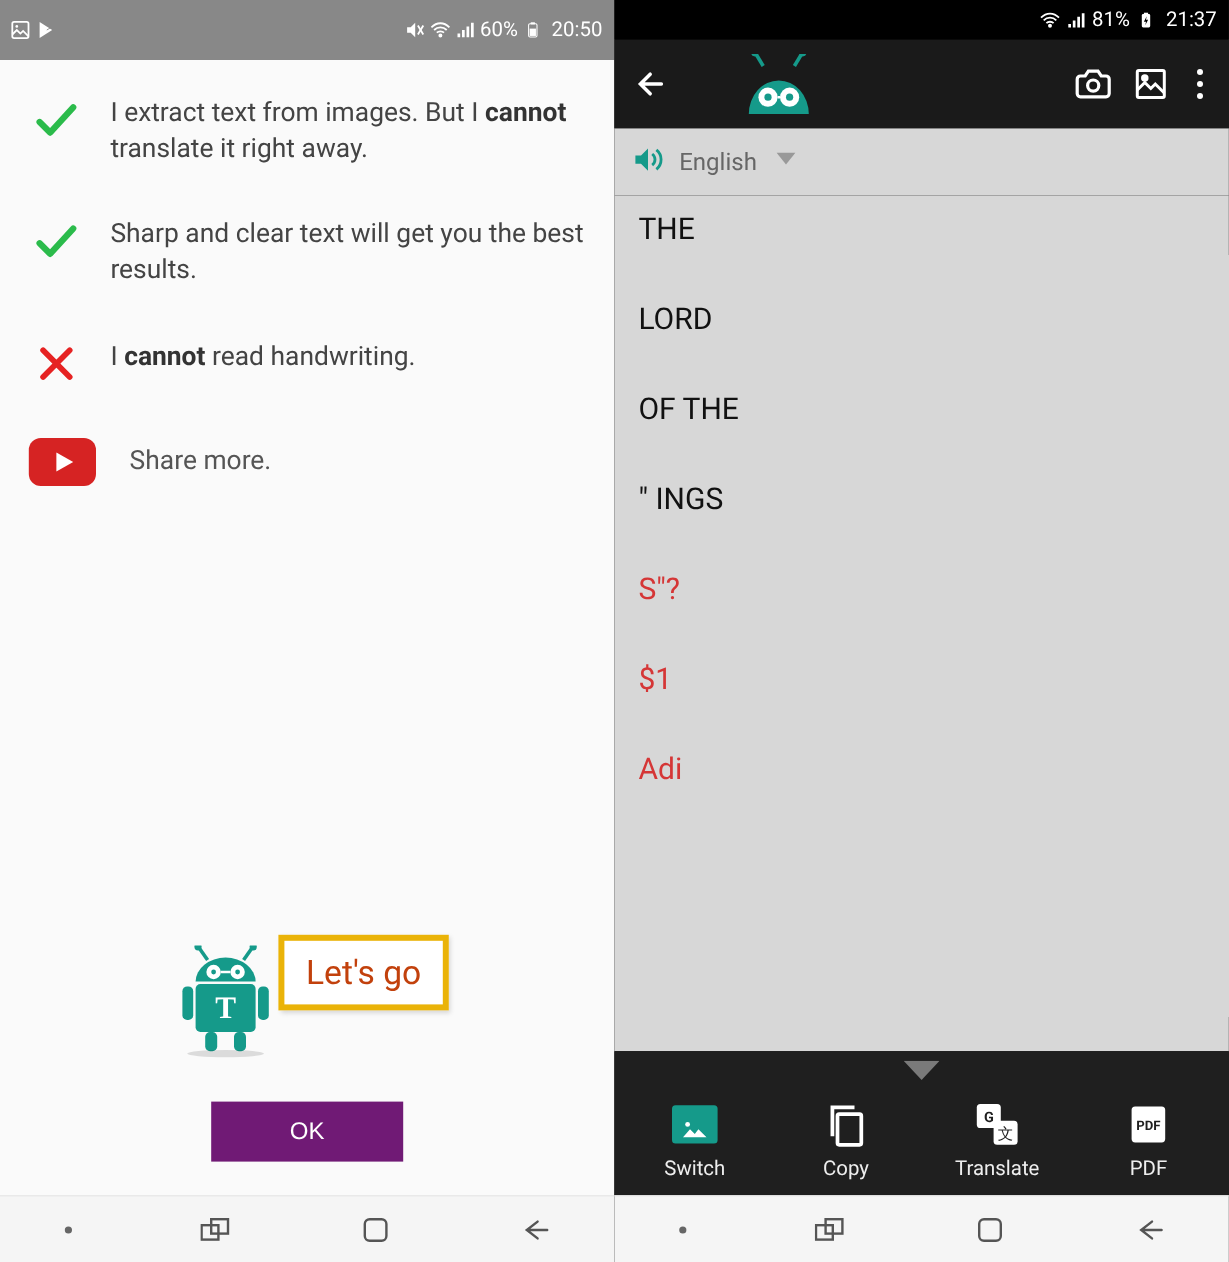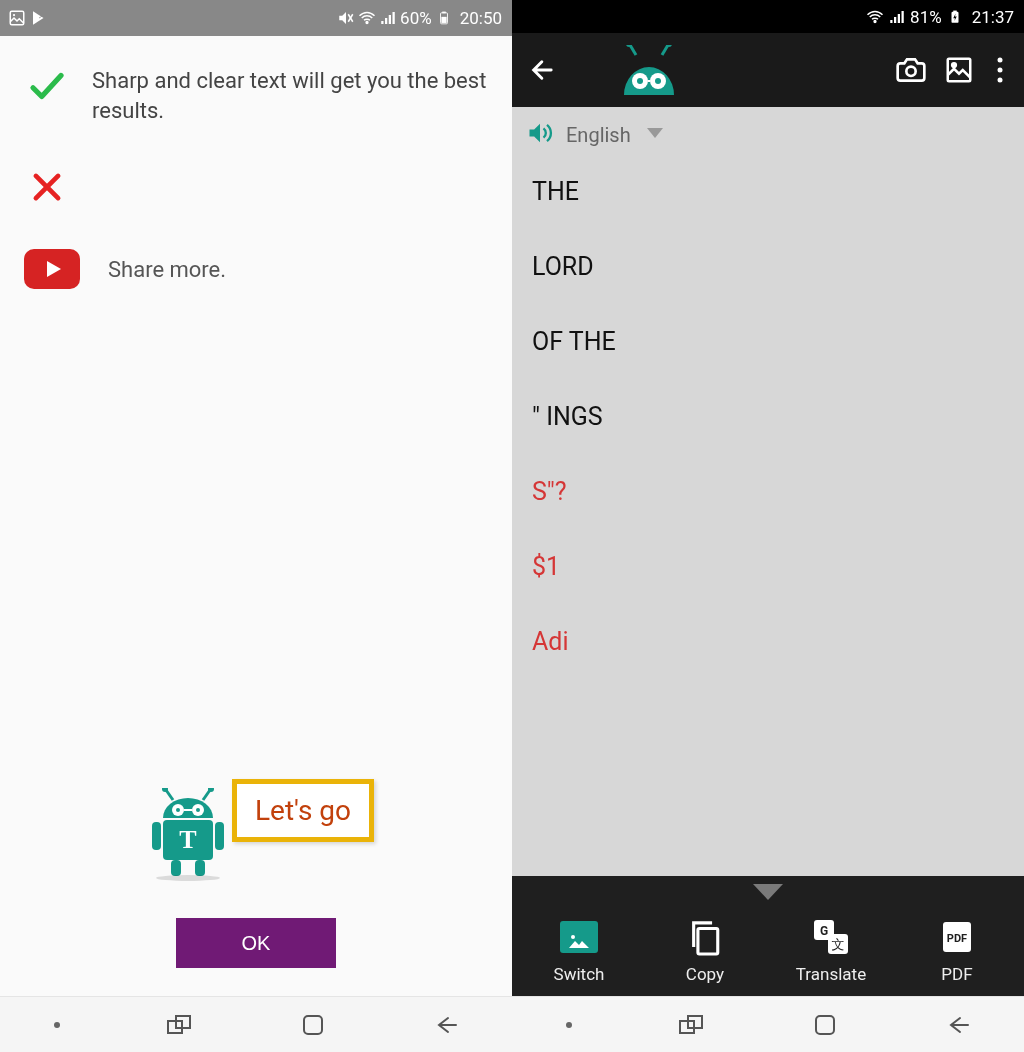--- a/index.html
+++ b/index.html
@@ -7,21 +7,21 @@
     font-family: -apple-system, Roboto, "Segoe UI", Arial, sans-serif;
     display: flex;
     width: 1024px;
     height: 1052px;
     background: #fff;
   }
   .screen { width: 512px; height: 1052px; display: flex; flex-direction: column; position: relative; }
   
   .left { background: #fafafa; }
   .statusbar-left {
-    height: 36px; background: #888; color: #fff;
+    height: 50px; background: #888; color: #fff;
     display: flex; align-items: center; padding: 0 10px 0 8px;
     font-size: 17px;
   }
   .statusbar-left .sb-left-icons { display:flex; gap:4px; align-items:center; }
   .statusbar-left .spacer { flex:1; }
   .statusbar-left .sb-right { display:flex; align-items:center; gap:3px; }
   .sb-icon { width:18px; height:18px; display:inline-flex; align-items:center; justify-content:center; }
   .tips { padding: 30px 24px 0 24px; flex:1; }
   .tip-row { display:flex; align-items:flex-start; gap: 22px; margin-bottom: 42px; }
   .tip-icon { width: 46px; height:40px; display:flex; align-items:center; justify-content:center; flex-shrink:0; }
@@ -144,29 +144,42 @@
   </div>
 
   <div class="tips">
     <div class="tip-row">
       <div class="tip-icon">
         <svg width="42" height="42" viewBox="0 0 24 24" fill="none" stroke="#2bbb4b" stroke-width="3" stroke-linecap="round" stroke-linejoin="round">
             <polyline points="4 13 9 18 20 6"></polyline>
           </svg>
       </div>
       <div class="tip-text">
+        <span>I extract text from images. But I </span><b>cannot</b><span> translate it right away.</span>
+      </div>
+    </div>
+    <div class="tip-row">
+      <div class="tip-icon">
+        <svg width="42" height="42" viewBox="0 0 24 24" fill="none" stroke="#2bbb4b" stroke-width="3" stroke-linecap="round" stroke-linejoin="round">
+            <polyline points="4 13 9 18 20 6"></polyline>
+          </svg>
+      </div>
+      <div class="tip-text">
         <span>Sharp and clear text will get you the best results.</span>
       </div>
     </div>
     <div class="tip-row">
       <div class="tip-icon">
         <svg width="38" height="38" viewBox="0 0 24 24" fill="none" stroke="#e62222" stroke-width="3" stroke-linecap="round">
             <line x1="5" y1="5" x2="19" y2="19"></line>
             <line x1="19" y1="5" x2="5" y2="19"></line>
           </svg>
+      </div>
+      <div class="tip-text">
+        <span>I </span><b>cannot</b><span> read handwriting.</span>
       </div>
     </div>
     <div class="learn-more">
       <div class="youtube">
           <div class="tri"></div>
         </div>
       <span>Share more.</span>
     </div>
   </div>
 

